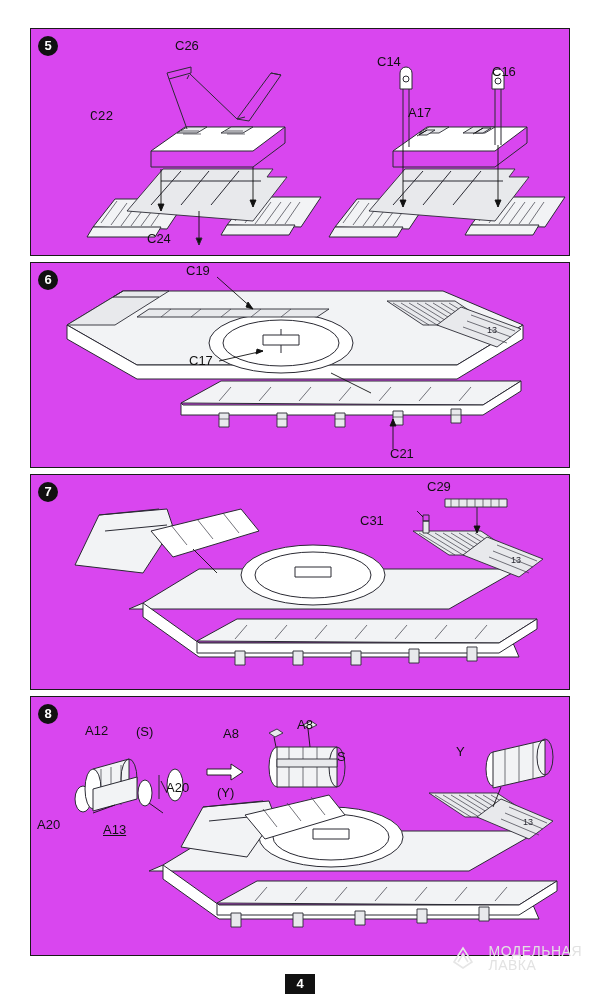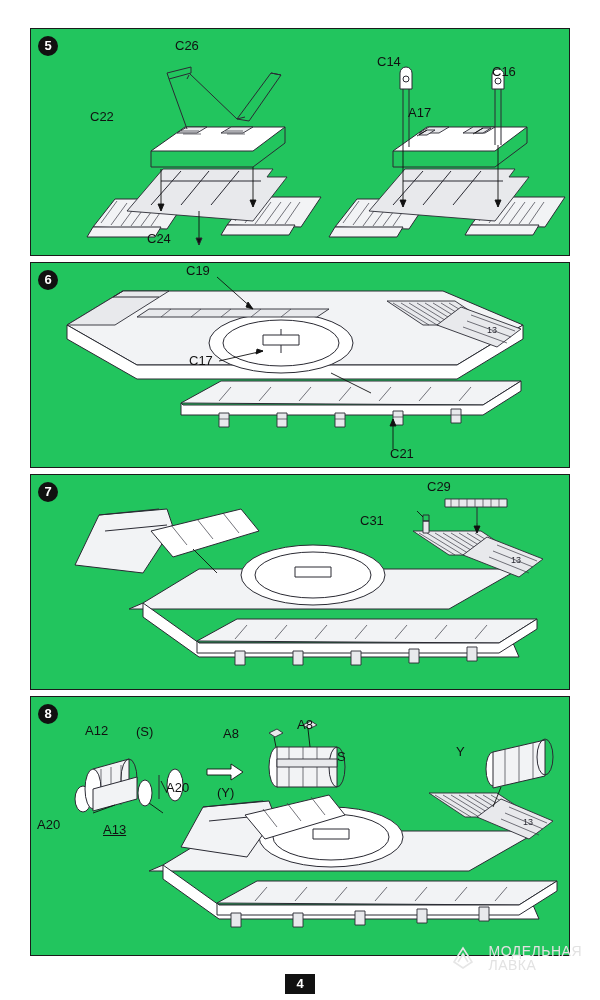--- a/index.html
+++ b/index.html
@@ -17,21 +17,21 @@
   #sheet {
     position: absolute;
     left: 0; top: 0;
     width: 600px;
     height: 1000px;
     background: #ffffff;
   }
   .panel {
     position: absolute;
     border: 1.5px solid #1b1b1b;
-    background: #22c55e;
+    background: #d946ef;
     box-sizing: border-box;
   }
   .step-badge {
     position: absolute;
     width: 20px; height: 20px;
     border-radius: 50%;
     background: #111;
     color: #fff;
     font-size: 13px;
     font-weight: bold;
@@ -156,21 +156,21 @@
         <path class="arrowline" d="M100 118 l0 60"></path>
         <path class="arrowline" d="M100 178 l-3 -7 l6 0 z" style="fill:#111"></path>
         <path class="arrowline" d="M195 116 l0 62"></path>
         <path class="arrowline" d="M195 178 l-3 -7 l6 0 z" style="fill:#111"></path>
         <path class="arrowline" d="M124 101 l-10 6 M180 99 l-10 6"></path>
       </g>
     </svg>
   </div>
   <div class="step-badge" style="left:38px; top:36px;">5</div>
   <div class="label" style="left:175px; top:38px;">C26</div>
-  <div class="label" style="left:90px; top:109px;">C22</div>
+  <div class="label" style="left:90px; top:109px;font-family:Liberation Mono, monospace;">C22</div>
   <div class="label" style="left:147px; top:231px;">C24</div>
   <div class="label" style="left:337px; top:54px;margin-left:40px;">C14</div>
   <div class="label" style="left:492px; top:64px;">C16</div>
   <div class="label" style="left:408px; top:105px;">A17</div>
 
   <div class="panel" style="left:30px; top:262px; width:540px; height:206px;">
     <svg class="art" width="540" height="206" viewBox="0 0 540 206">
 
       <g>
         <path class="fillpale" d="M36 62 l56 -34 l320 0 l80 34 l-66 40 l-320 0 z"></path>

